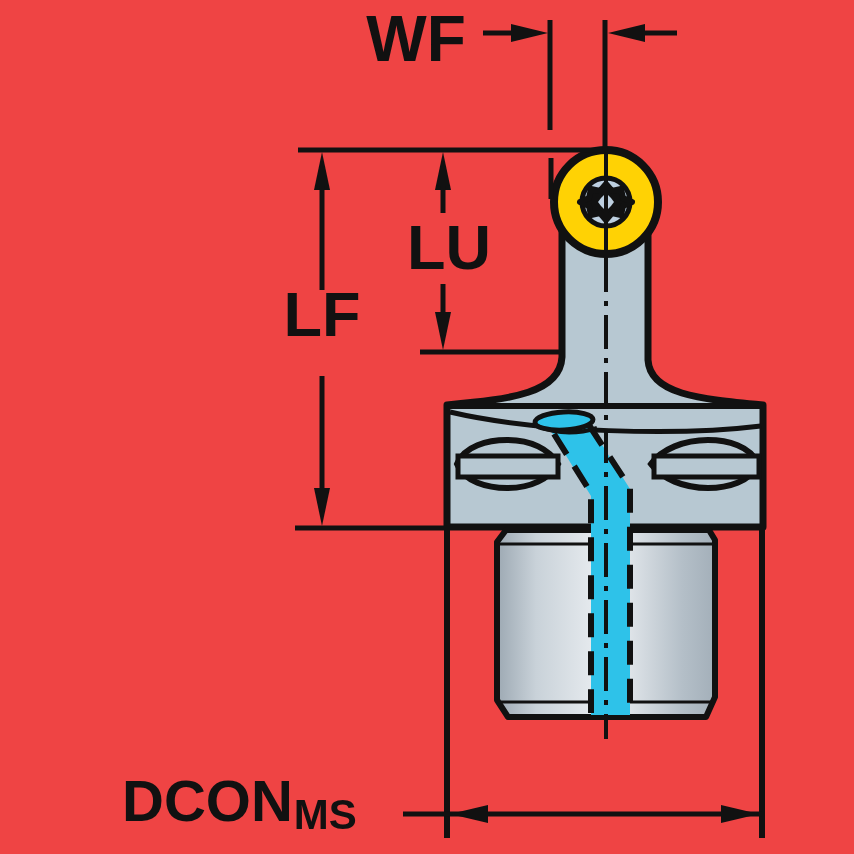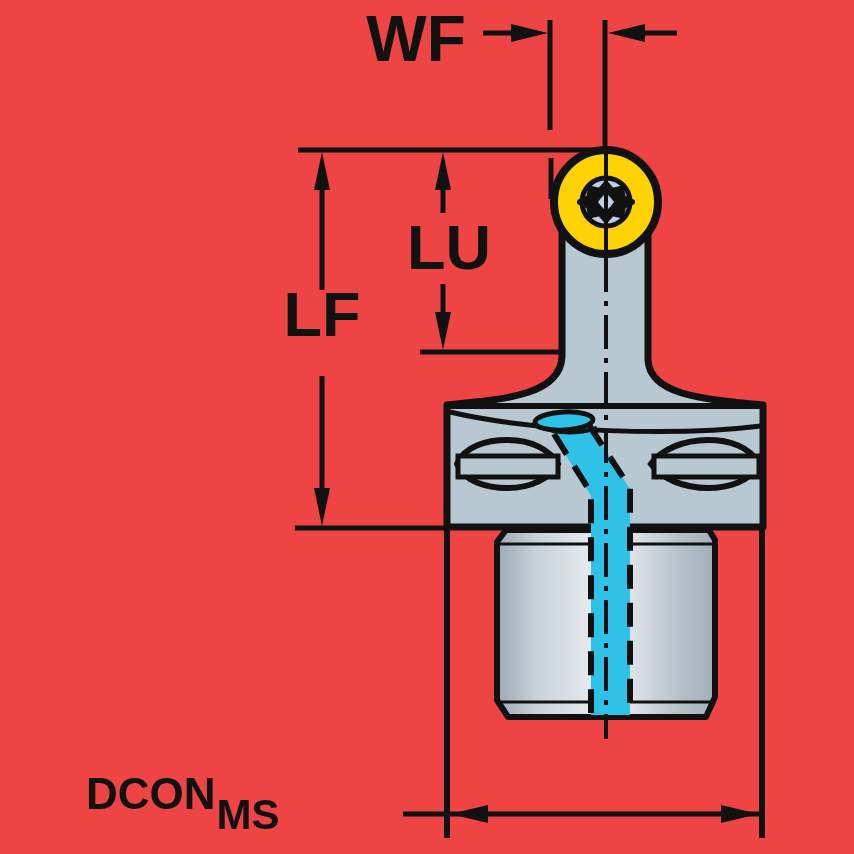--- a/index.html
+++ b/index.html
@@ -20,21 +20,21 @@
     letter-spacing:0px;
   }
   #label-wf{left:416px;top:39px;font-size:64px;}
   #label-lu{left:449px;top:247px;font-size:63px;text-align:right;}
   #label-lf{left:322px;top:314px;font-size:63px;}
   #label-dcon{
     position:absolute;left:86px;top:772px;
     display:flex;align-items:flex-start;
     color:#111;font-weight:bold;line-height:1;
   }
-  #label-dcon .main{font-size:44px;}
+  #label-dcon .main{font-size:58px;margin-left:36px;}
   #label-dcon .sub{font-size:42px;margin-top:22px;margin-left:1px;}
   svg{position:absolute;left:0;top:0;}
 </style>
 </head>
 <body>
 
 <div id="stage">
 
   <svg width="854" height="854" viewBox="0 0 854 854">
     <defs>

